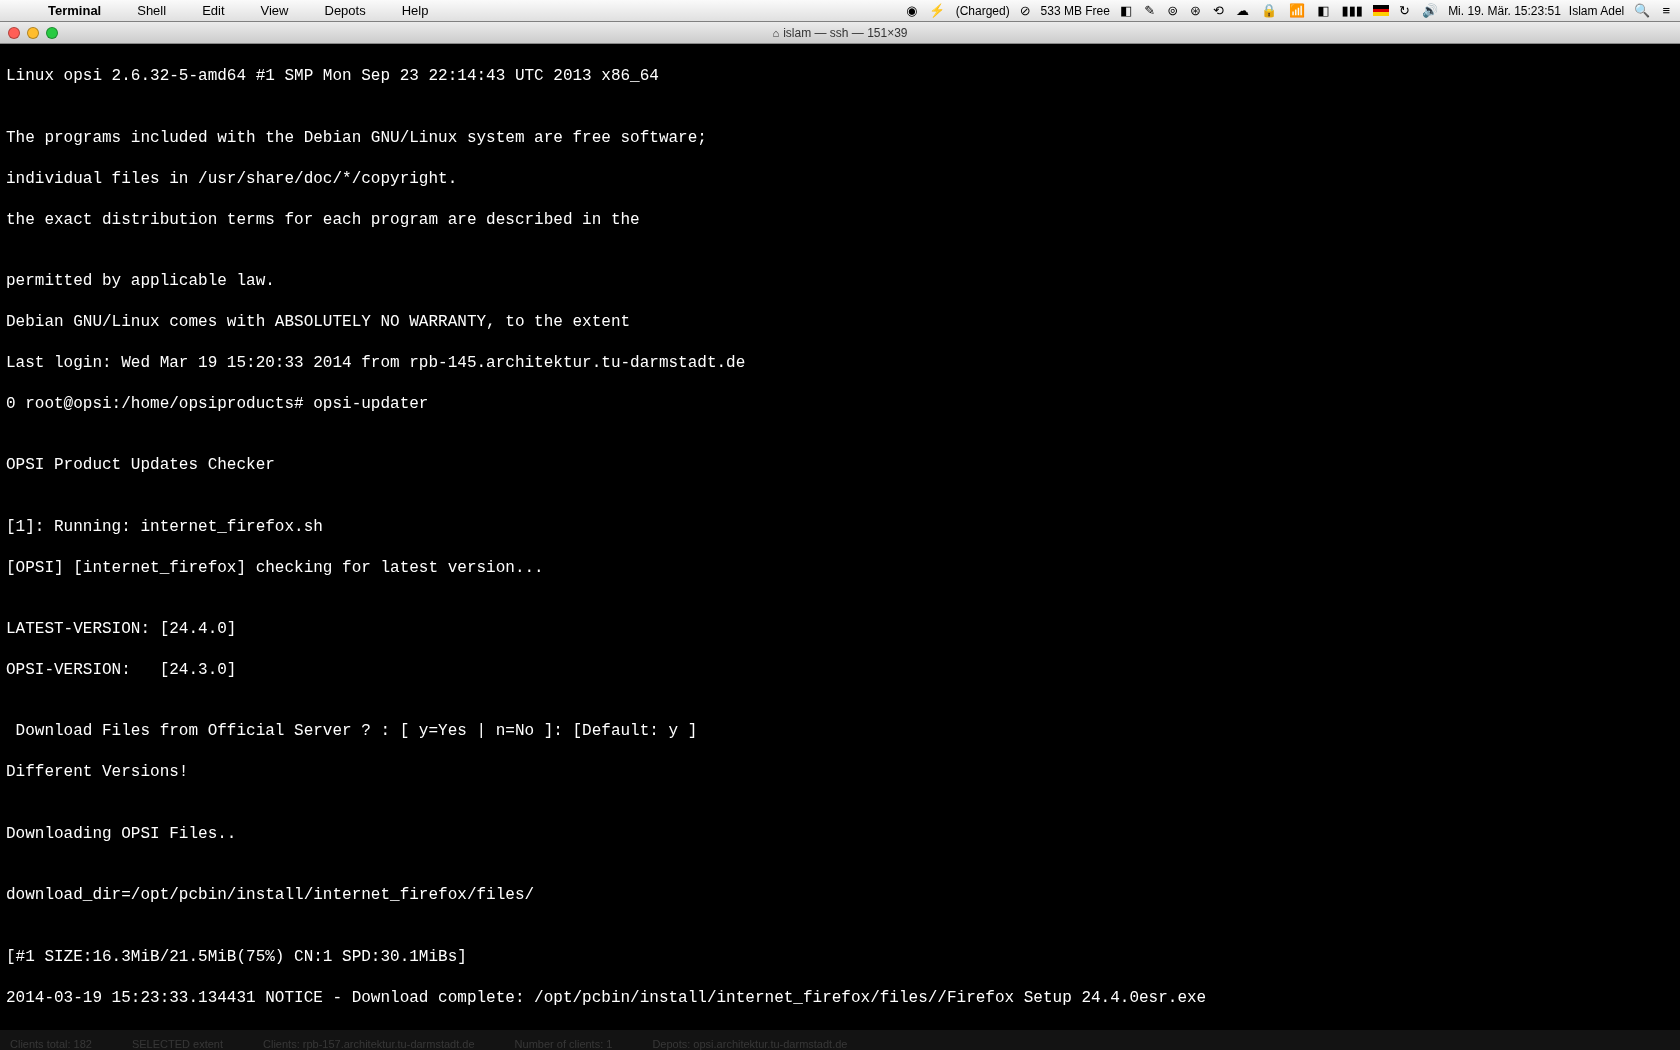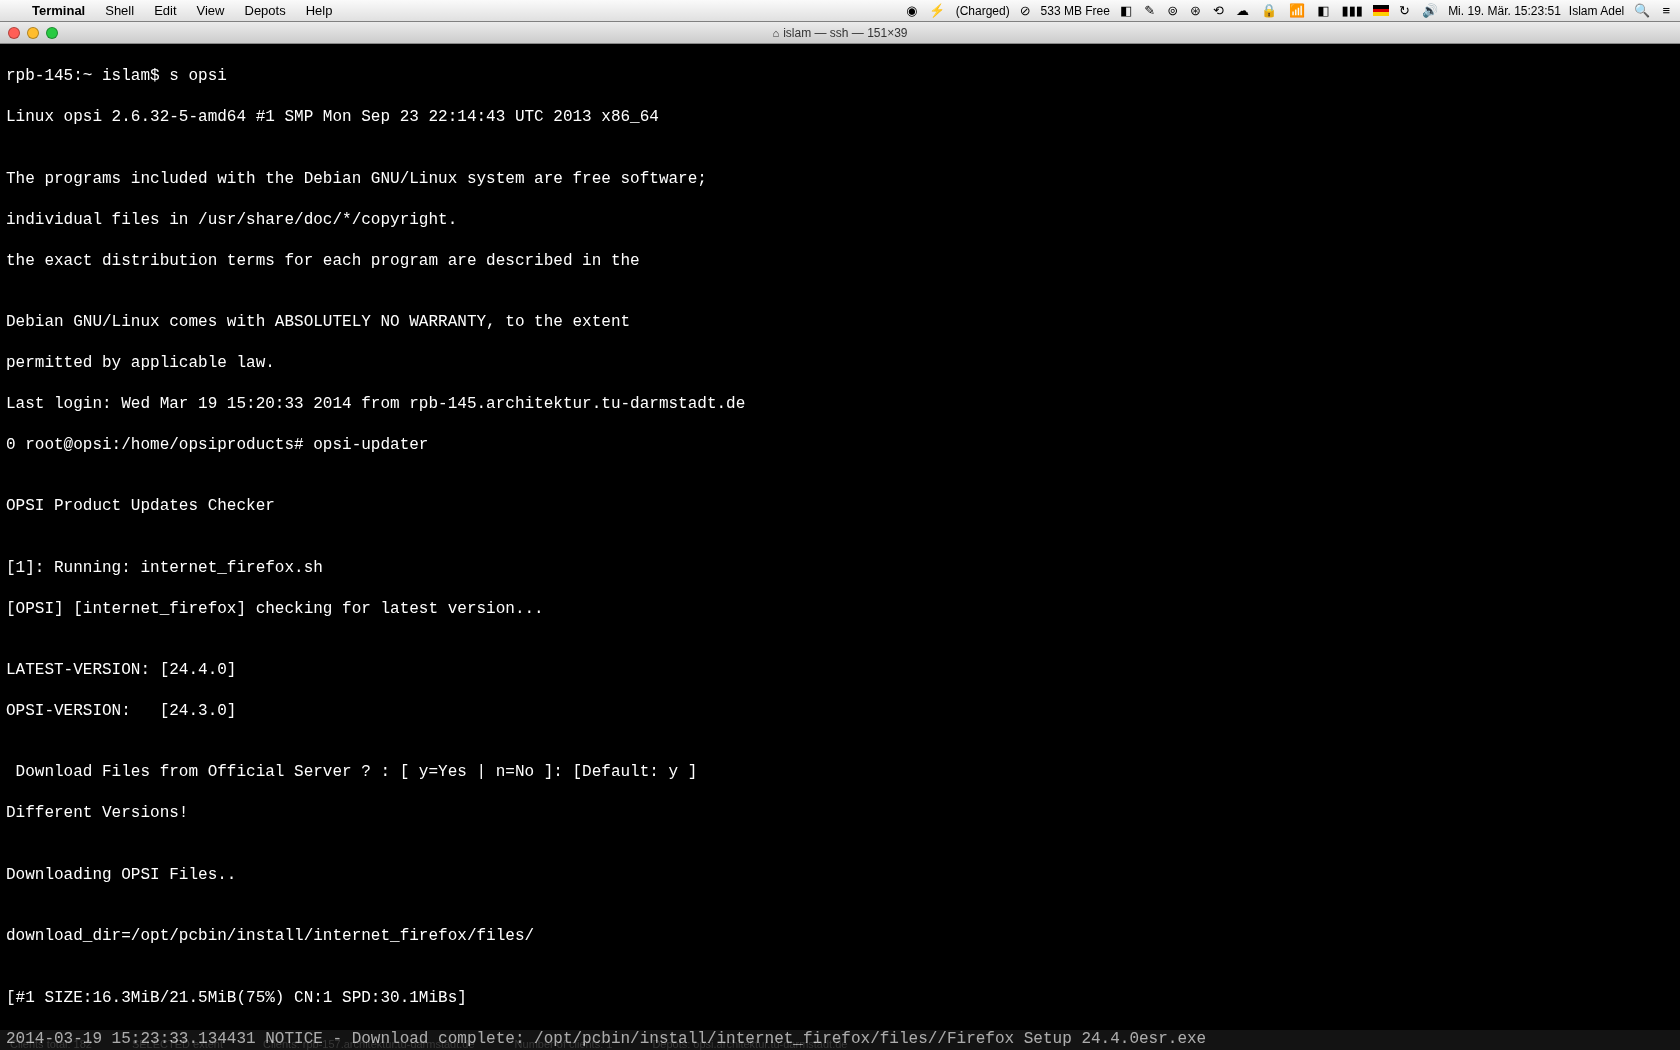--- a/index.html
+++ b/index.html
@@ -26,21 +26,21 @@
       align-items: center;
       font-size: 13px;
       padding: 0 8px;
       position: relative;
       z-index: 100;
     }
     
     .menubar-left {
       display: flex;
       align-items: center;
-      gap: 0;
+      gap: 16px;
     }
     
     .apple-icon {
       font-size: 15px;
       padding: 0 10px 0 4px;
     }
     
     .app-name {
       font-weight: bold;
       padding: 0 10px;
@@ -192,29 +192,28 @@
     <div class="traffic-light tl-yellow"></div>
     <div class="traffic-light tl-green"></div>
   </div>
   <div class="window-title">
     <span class="home-icon">⌂</span>
     <span>islam — ssh — 151×39</span>
   </div>
 </div>
 
 <div class="terminal">
-<span class="terminal-line">rpb-145:~ islam$ s opsi</span>
 <span class="terminal-line">Linux opsi 2.6.32-5-amd64 #1 SMP Mon Sep 23 22:14:43 UTC 2013 x86_64</span>
 <span class="terminal-line"></span>
 <span class="terminal-line">The programs included with the Debian GNU/Linux system are free software;</span>
 <span class="terminal-line">individual files in /usr/share/doc/*/copyright.</span>
 <span class="terminal-line">the exact distribution terms for each program are described in the</span>
 <span class="terminal-line"></span>
+<span class="terminal-line">permitted by applicable law.</span>
 <span class="terminal-line">Debian GNU/Linux comes with ABSOLUTELY NO WARRANTY, to the extent</span>
-<span class="terminal-line">permitted by applicable law.</span>
 <span class="terminal-line">Last login: Wed Mar 19 15:20:33 2014 from rpb-145.architektur.tu-darmstadt.de</span>
 <span class="terminal-line">0 root@opsi:/home/opsiproducts# opsi-updater</span>
 <span class="terminal-line"></span>
 <span class="terminal-line">OPSI Product Updates Checker</span>
 <span class="terminal-line"></span>
 <span class="terminal-line">[1]: Running: internet_firefox.sh</span>
 <span class="terminal-line">[OPSI] [internet_firefox] checking for latest version...</span>
 <span class="terminal-line"></span>
 <span class="terminal-line">LATEST-VERSION: [24.4.0]</span>
 <span class="terminal-line">OPSI-VERSION:   [24.3.0]</span>

